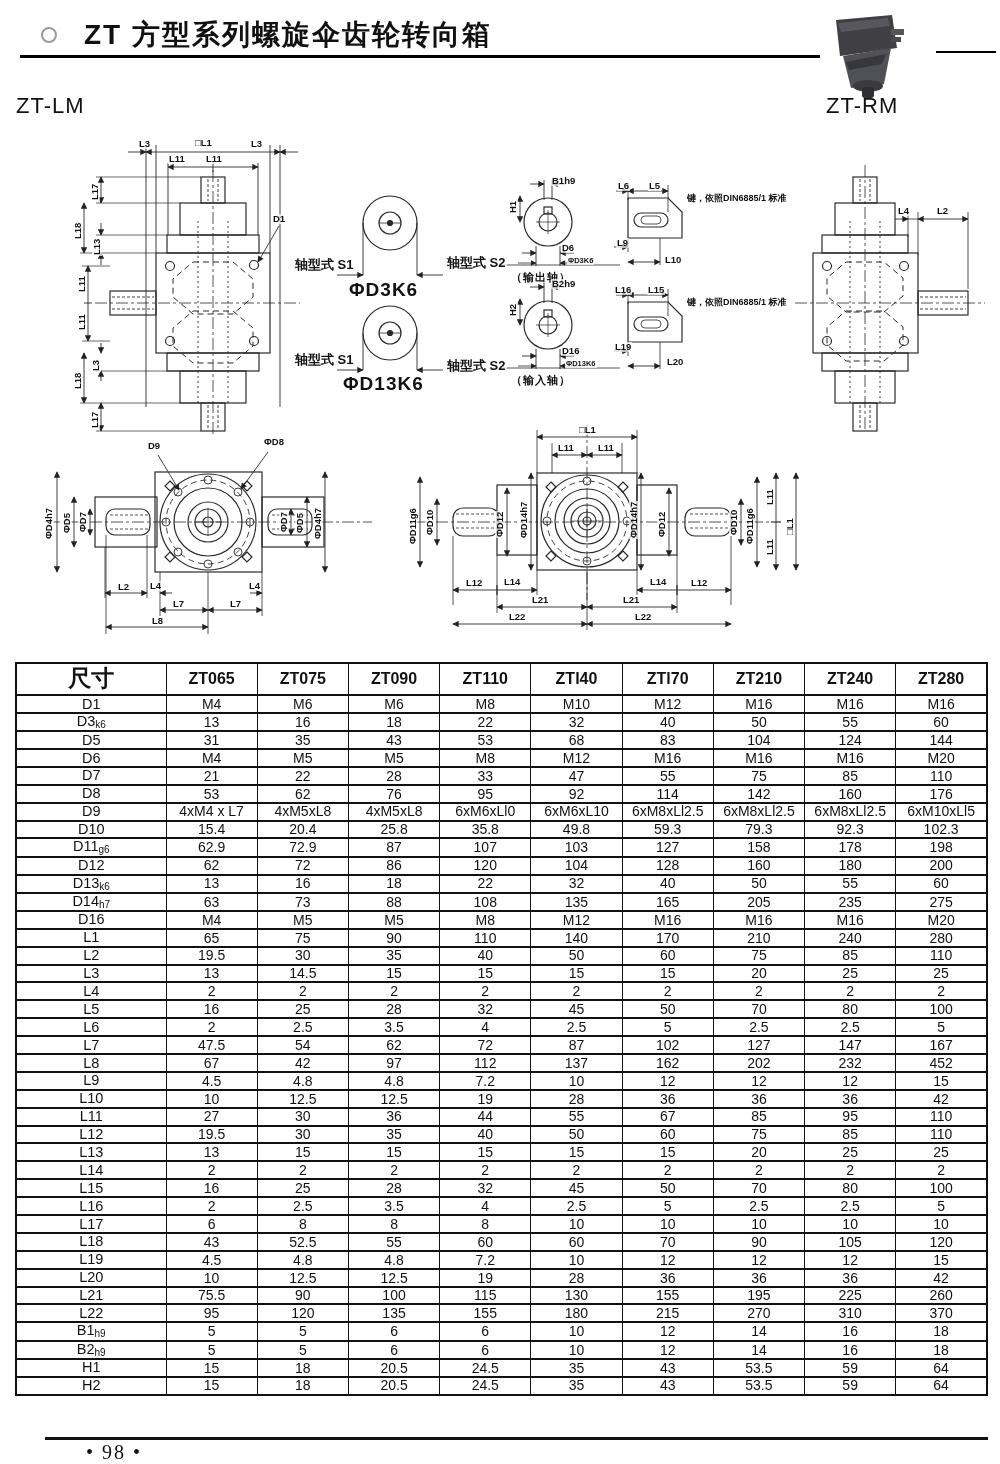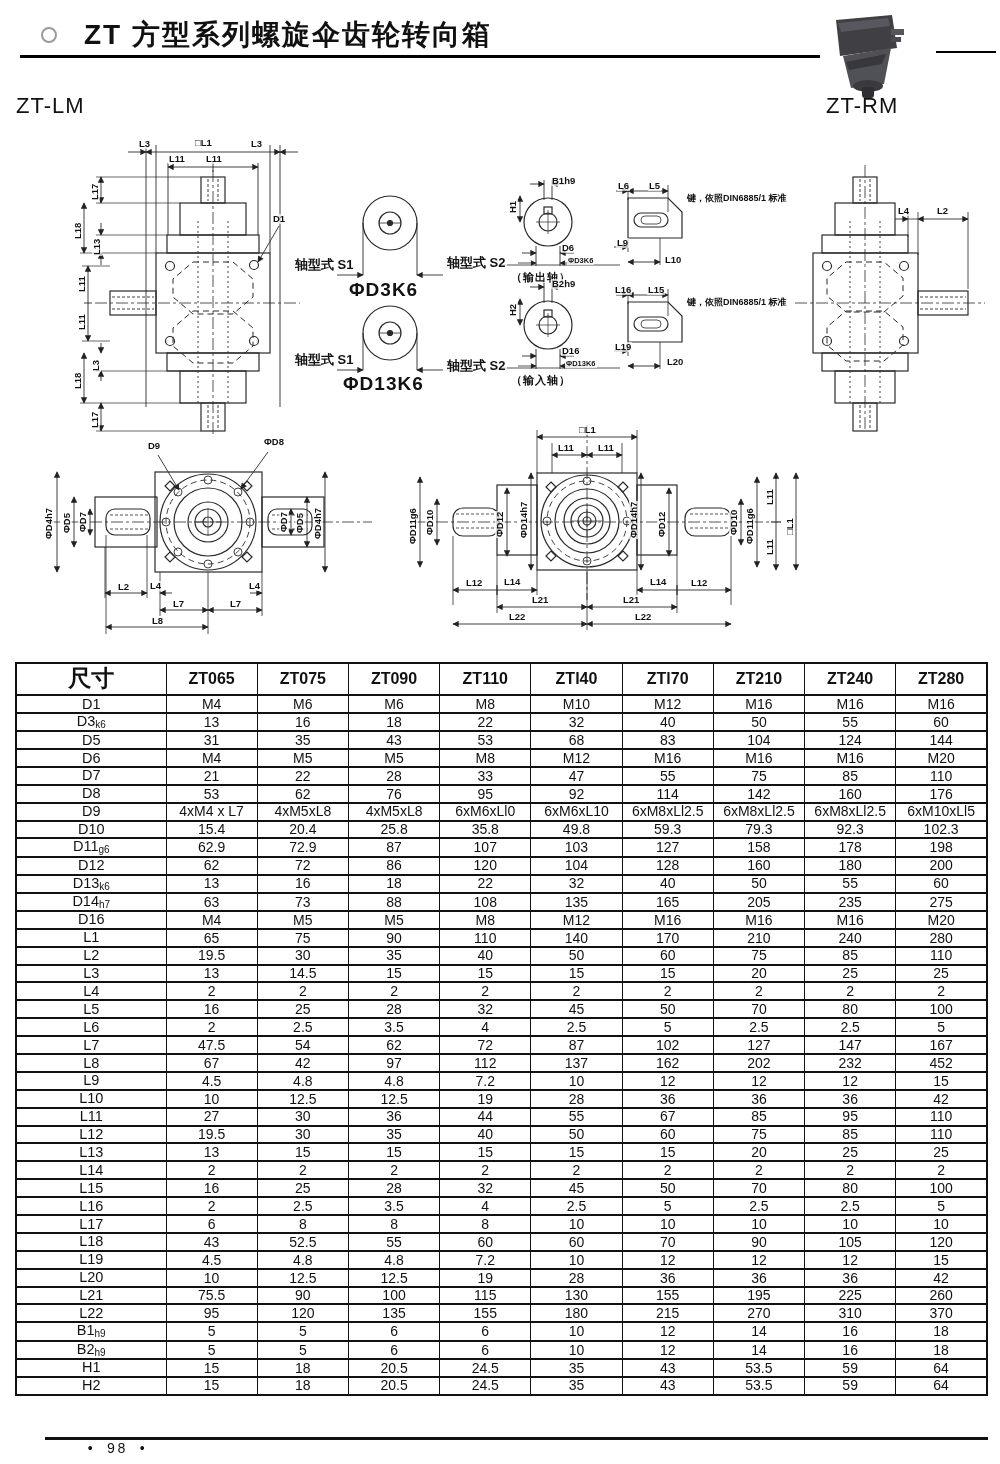--- a/index.html
+++ b/index.html
@@ -21,21 +21,21 @@
   .tiny{font-size:7.5px}
   .note{font-size:9px}
   table.dims{position:absolute;left:15px;top:662px;width:973px;border-collapse:collapse;table-layout:fixed;background:#fff}
   table.dims th,table.dims td{border:1.4px solid #111;border-top-width:2.2px;border-bottom-width:2.2px;text-align:center;vertical-align:middle;padding:0;height:15.9px;font-size:14px;line-height:1.02;font-weight:normal;overflow:hidden}
   table.dims thead th{height:30px;font-size:16px;font-weight:bold}
   table.dims thead th:first-child{font-size:23px}
   table.dims td.lbl{font-size:14.5px}
   table.dims{border:2.5px solid #111}
   .sub{font-size:10px;vertical-align:-2px}
   .footer-rule{position:absolute;left:45px;top:1437px;width:943px;height:2.5px;background:#111}
-  .page-number{position:absolute;left:86px;top:1441px;font-family:Liberation Mono, monospace;font-size:14px;letter-spacing:2px}
+  .page-number{position:absolute;left:86px;top:1441px;font-family:Liberation Serif, serif;font-size:20px;letter-spacing:2px}
 </style>
 </head>
 <body>
 
 <div class="page">
 
   <span class="title-bullet"></span>
   <h1 class="page-title" style="margin:0">ZT 方型系列螺旋伞齿轮转向箱</h1>
   <div class="header-rule"></div>
   <div class="header-rule-right"></div>

